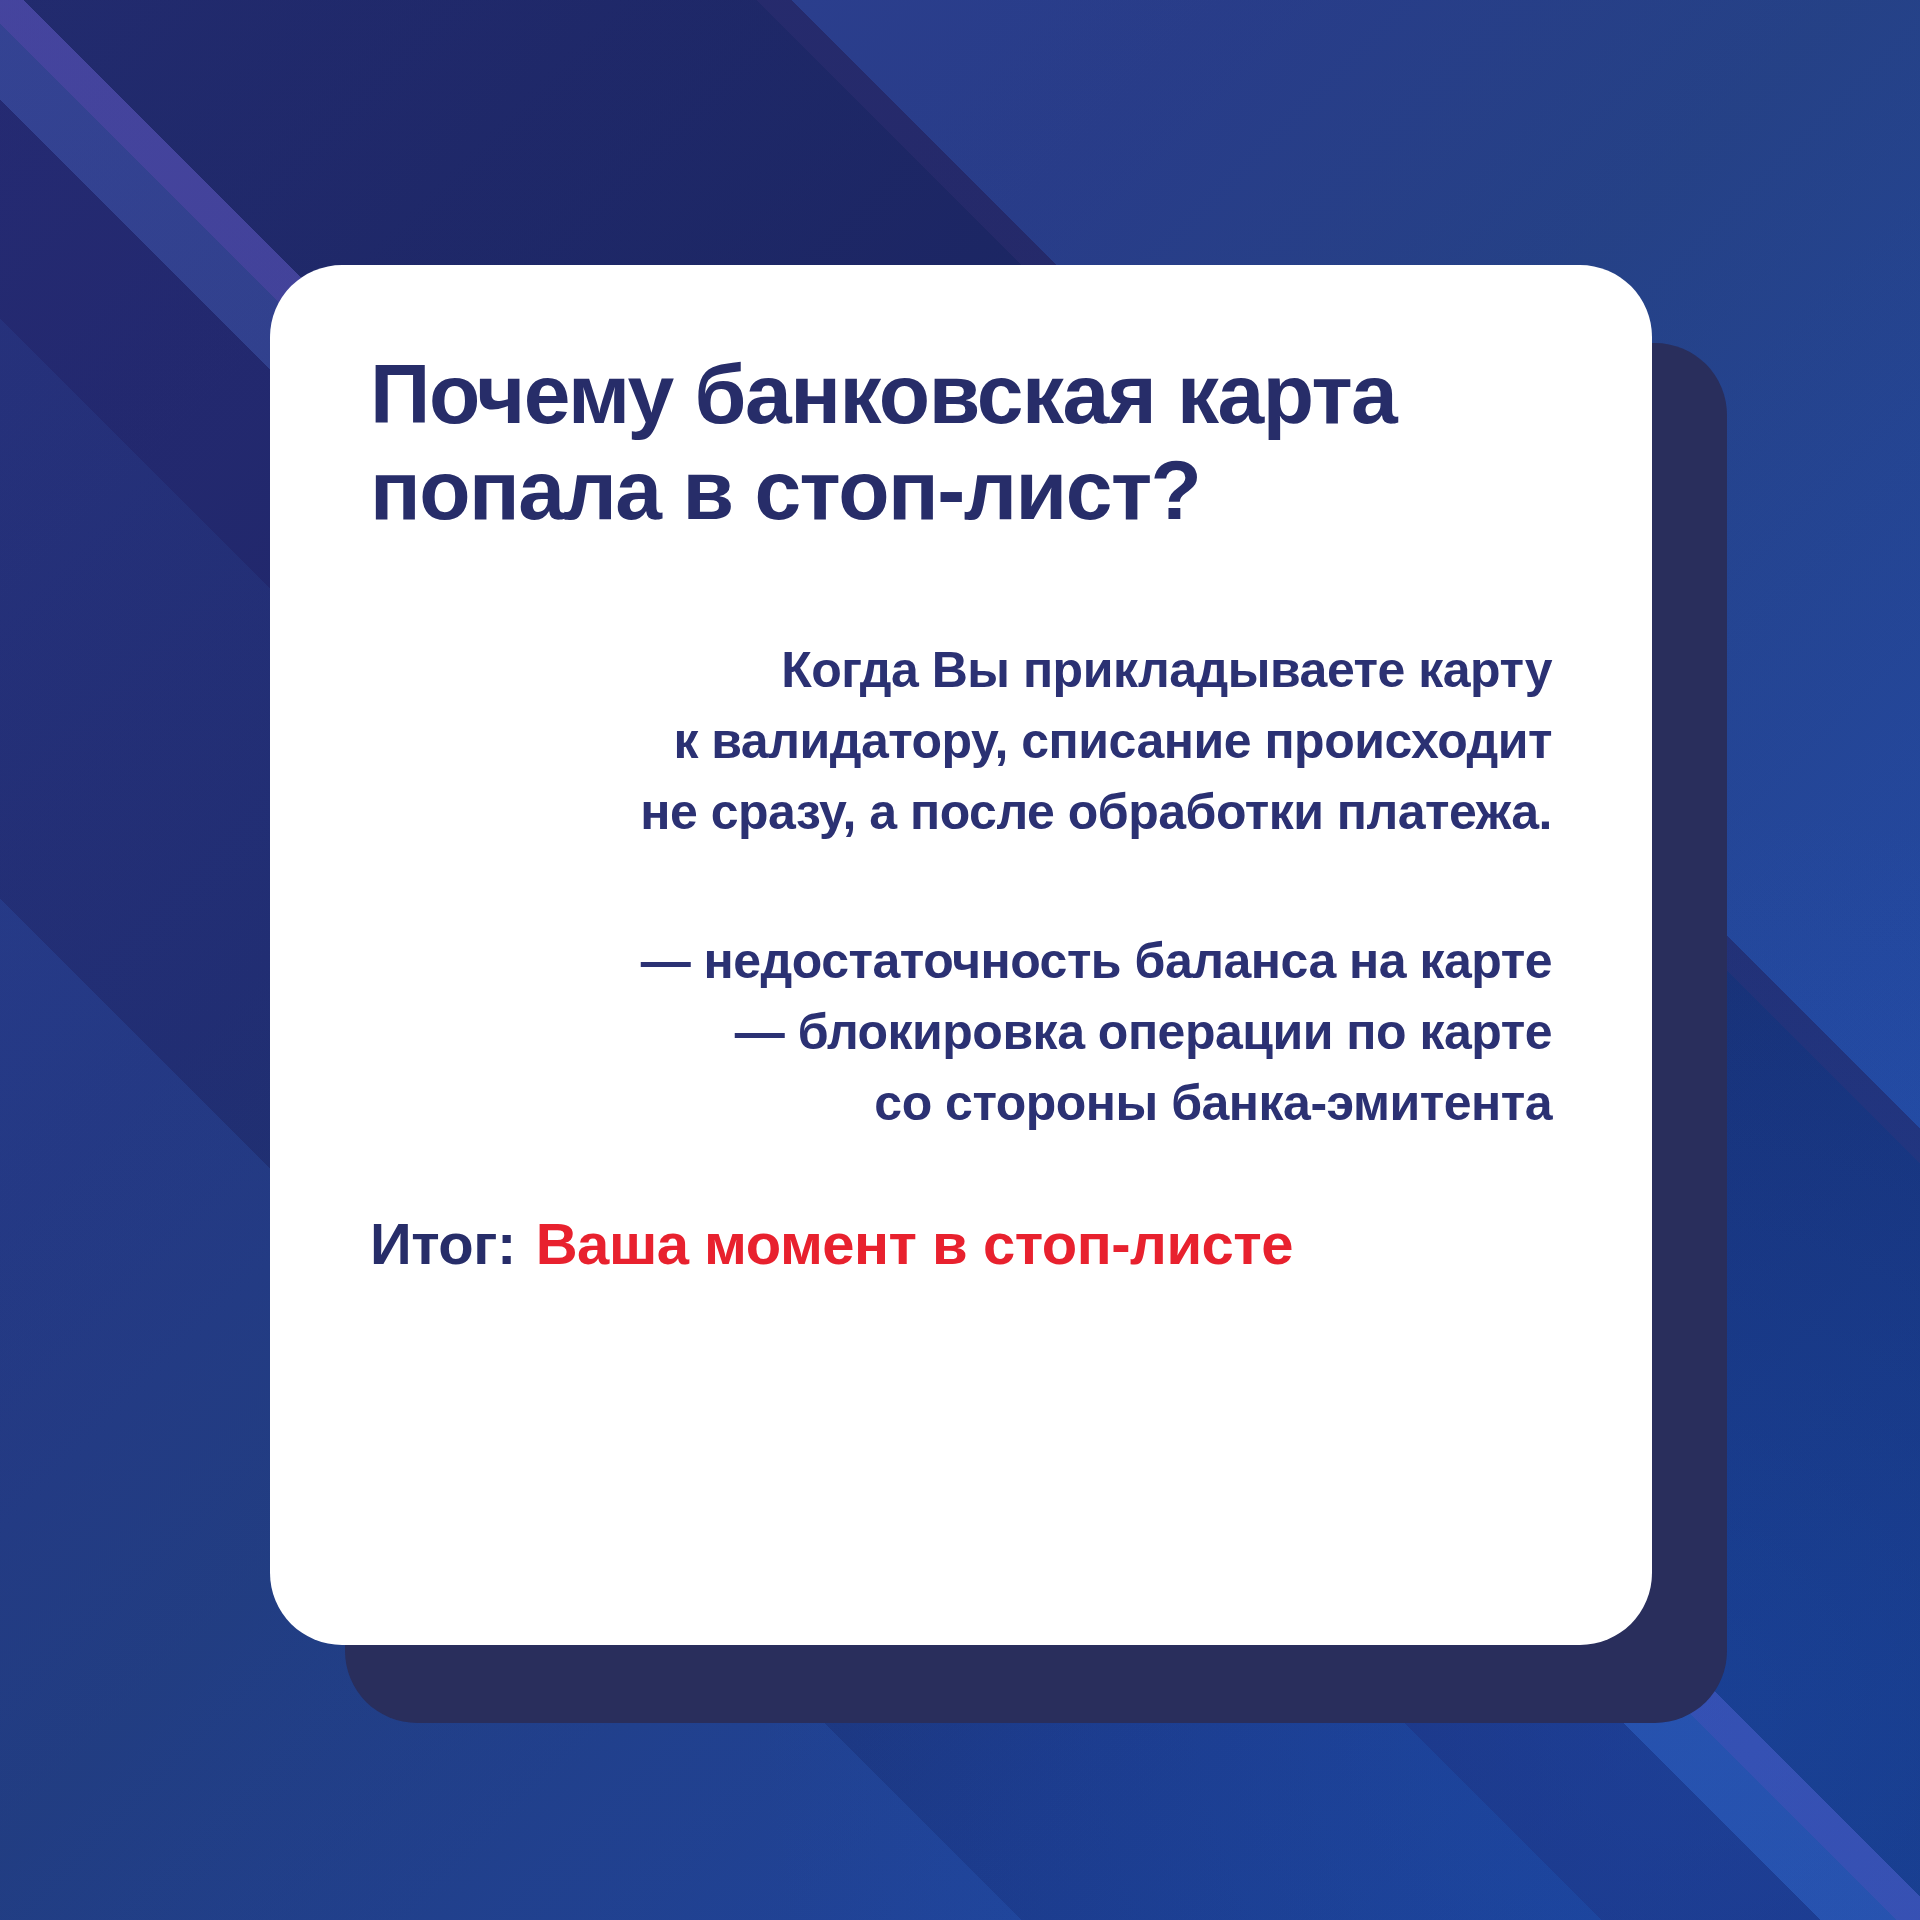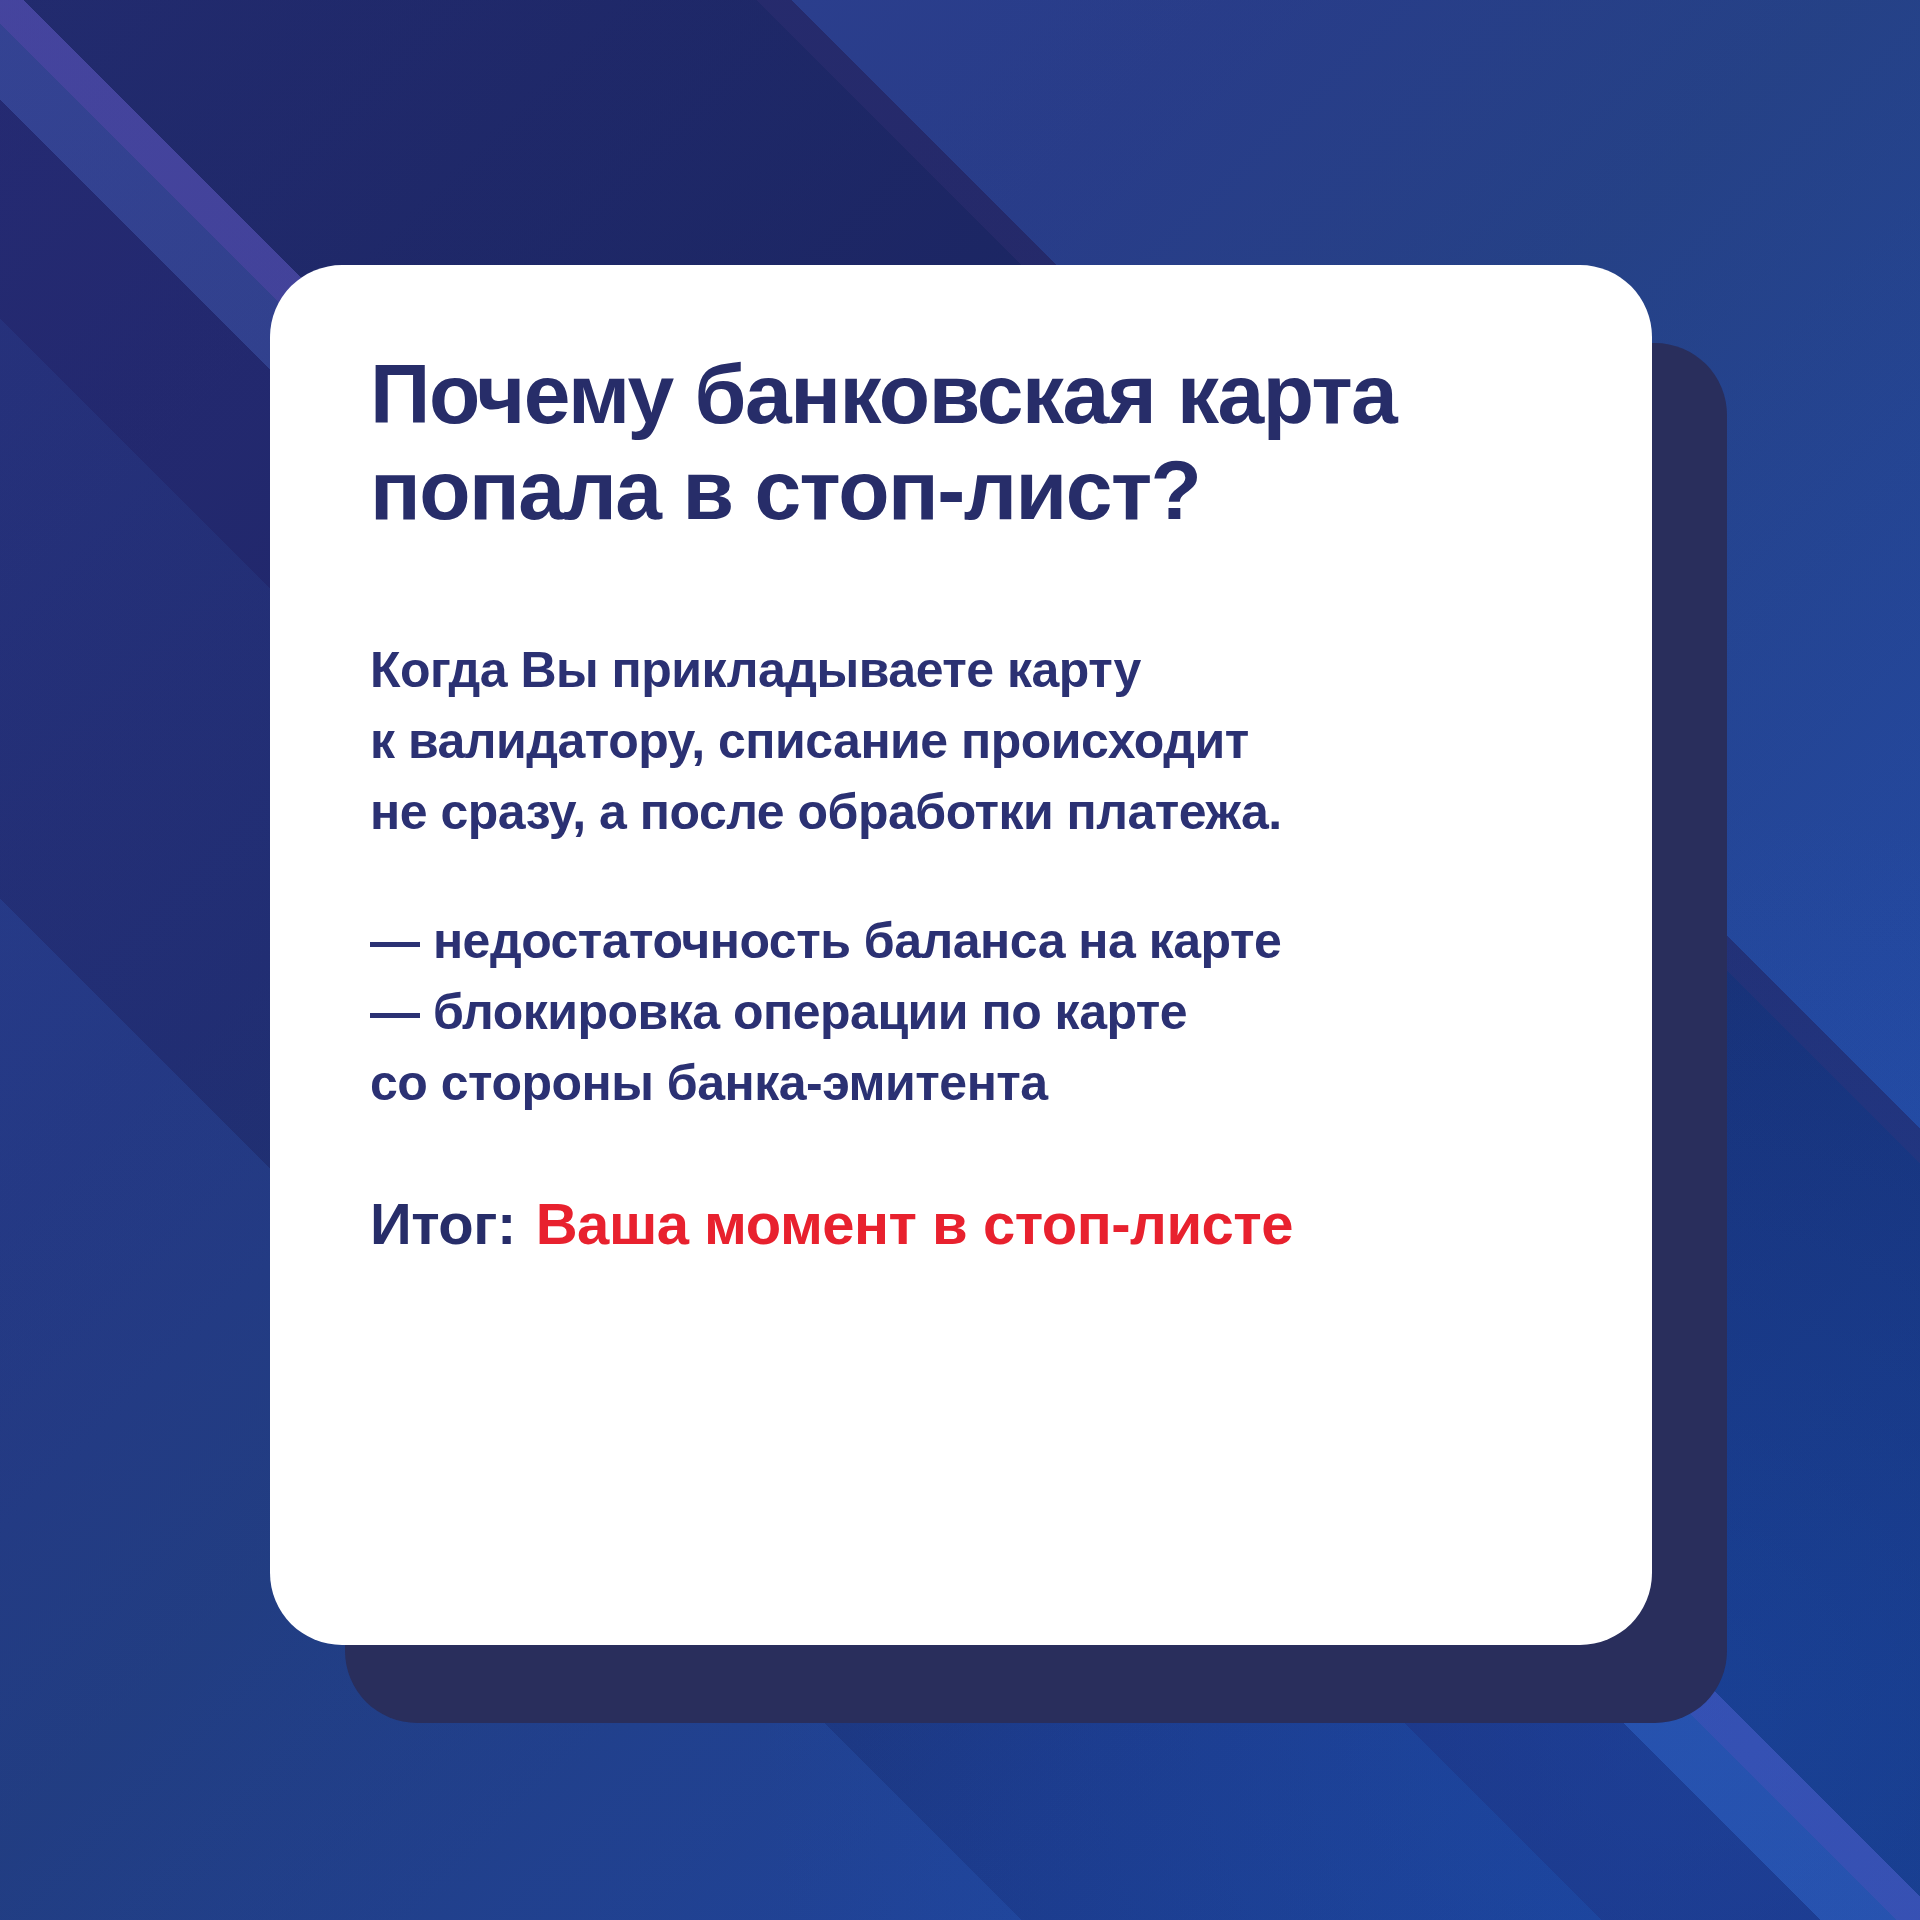--- a/index.html
+++ b/index.html
@@ -57,24 +57,25 @@
     white-space: pre-line;
   }
   .card p.body {
     margin: 0;
     font-size: 50px;
     line-height: 1.42;
     font-weight: 700;
     letter-spacing: -0.5px;
     color: #2b3173;
     white-space: pre-line;
+    text-align: right;
   }
   .card p.p1 { margin-top: 96px; }
   .card p.p2 { margin-top: 78px; }
-  .card p.list { margin-top: 58px; }
+  .card p.list { margin-top: 78px; }
   .card p.outcome {
     margin: 70px 0 0 0;
     font-size: 58px;
     line-height: 1.2;
     font-weight: 700;
     letter-spacing: -0.5px;
     color: #272d69;
   }
   .card p.outcome .label { margin-right: 20px; }
   .card p.outcome .red { color: #e8212e; }

